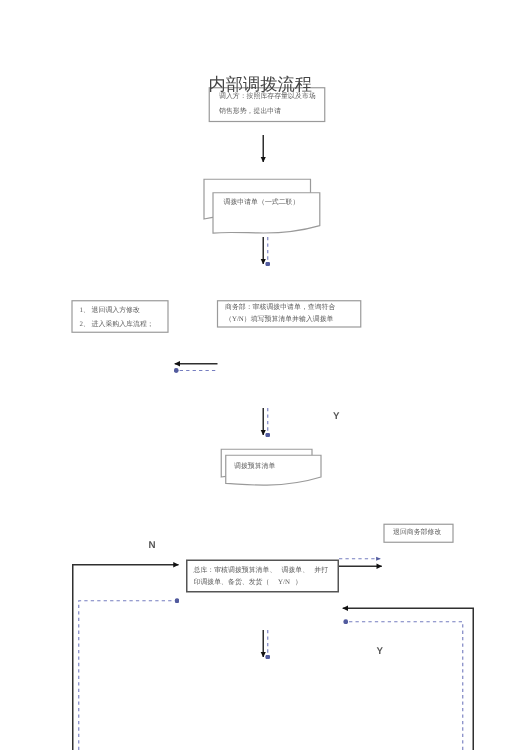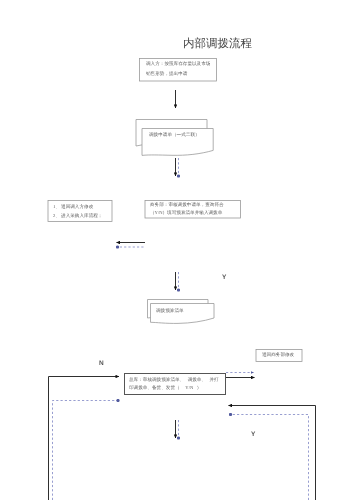--- a/index.html
+++ b/index.html
@@ -66,21 +66,21 @@
     <line x1="226" y1="377.5" x2="254.5" y2="377.5" stroke="#2f2f2f" stroke-width="1" marker-end="url(#ahB)"></line>
     <line x1="226" y1="372.5" x2="253.5" y2="372.5" stroke="#767ec0" stroke-width="0.75" stroke-dasharray="2.2 2.1" marker-end="url(#ahBlue)"></line>
 
     <polyline points="315.5,500 315.5,405.5 228.5,405.5" fill="none" stroke="#2f2f2f" stroke-width="1" marker-end="url(#ahB)"></polyline>
     <polyline points="308.5,500 308.5,414.5 230.5,414.5" fill="none" stroke="#767ec0" stroke-width="0.75" stroke-dasharray="2.2 2.1" marker-end="url(#dotB)"></polyline>
 
     <line x1="175.5" y1="420" x2="175.5" y2="438" stroke="#2f2f2f" stroke-width="1" marker-end="url(#ahB)"></line>
     <line x1="178.5" y1="420" x2="178.5" y2="438" stroke="#767ec0" stroke-width="0.75" stroke-dasharray="2.2 2.1" marker-end="url(#dotB)"></line>
   </svg>
 
-  <div class="abs title" style="left:139px;top:39px;margin-left:44px;">内部调拨流程</div>
+  <div class="abs title" style="left:139px;top:52px;">内部调拨流程</div>
 
   <div class="abs tline" style="left:146px;top:62px;">调入方：按照库存存量以及市场</div>
   <div class="abs tline" style="left:146px;top:72px;">销售形势，提出申请</div>
 
   <div class="abs tline" style="left:149px;top:133px;">调拨申请单（一式二联）</div>
 
   <div class="abs tline" style="left:52.5px;top:205px;">1、 退回调入方修改</div>
   <div class="abs tline" style="left:52.5px;top:213.5px;">2、 进入采购入库流程；</div>
 
   <div class="abs tline" style="left:149.5px;top:202.5px;">商务部：审核调拨申请单，查询符合</div>

